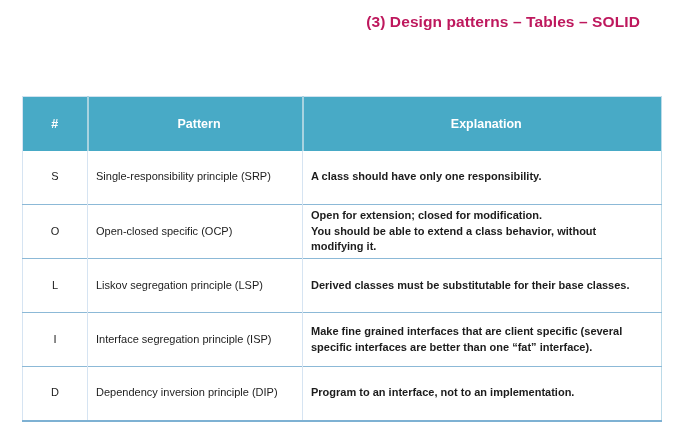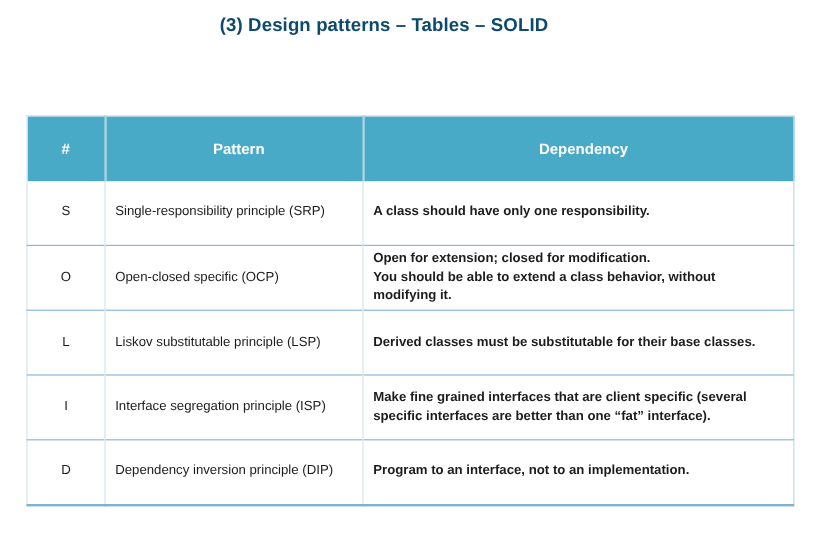--- a/index.html
+++ b/index.html
@@ -15,24 +15,24 @@
   .slide {
     position: absolute;
     inset: 0;
     background: #ffffff;
   }
   .slide-title {
     position: absolute;
     top: 13px;
     left: 0;
     width: 640px;
-    text-align: center;
+    text-align: right;
     font-size: 15.5px;
     font-weight: bold;
-    color: #0c4a6e;
+    color: #be185d;
     letter-spacing: 0.1px;
   }
   table.solid-table {
     position: absolute;
     left: 22px;
     top: 96px;
     width: 639px;
     border-collapse: collapse;
     table-layout: fixed;
     border-top: 1.5px solid #cfe2ef;
@@ -81,38 +81,38 @@
   <table class="solid-table">
     <colgroup>
       <col class="c1">
         <col class="c2">
         <col class="c3">
     </colgroup>
     <thead>
       <tr>
         <th class="center">#</th>
         <th>Pattern</th>
-        <th>Dependency</th>
+        <th>Explanation</th>
       </tr>
     </thead>
     <tbody>
       <tr>
         <td class="center">S</td>
         <td>Single-responsibility principle (SRP)</td>
         <td>A class should have only one responsibility.</td>
       </tr>
       <tr>
         <td class="center">O</td>
         <td>Open-closed specific (OCP)</td>
         <td>Open for extension; closed for modification.
 You should be able to extend a class behavior, without modifying it.</td>
       </tr>
       <tr>
         <td class="center">L</td>
-        <td>Liskov substitutable principle (LSP)</td>
+        <td>Liskov segregation principle (LSP)</td>
         <td>Derived classes must be substitutable for their base classes.</td>
       </tr>
       <tr>
         <td class="center">I</td>
         <td>Interface segregation principle (ISP)</td>
         <td>Make fine grained interfaces that are client specific (several specific interfaces are better than one “fat” interface).</td>
       </tr>
       <tr>
         <td class="center">D</td>
         <td>Dependency inversion principle (DIP)</td>

